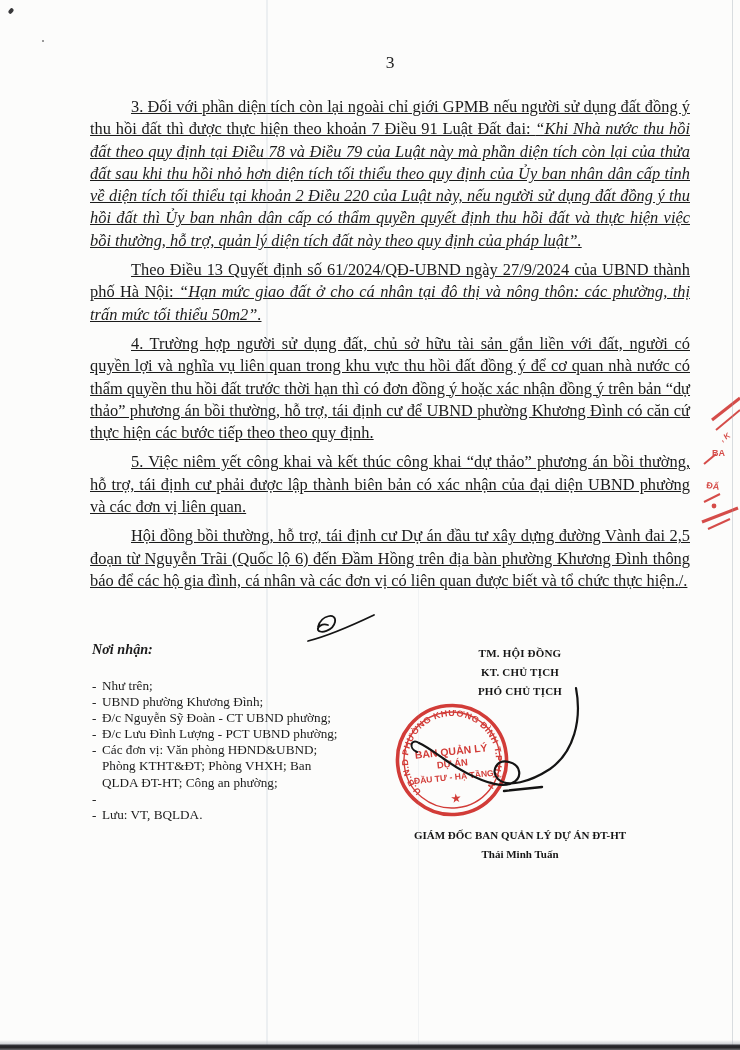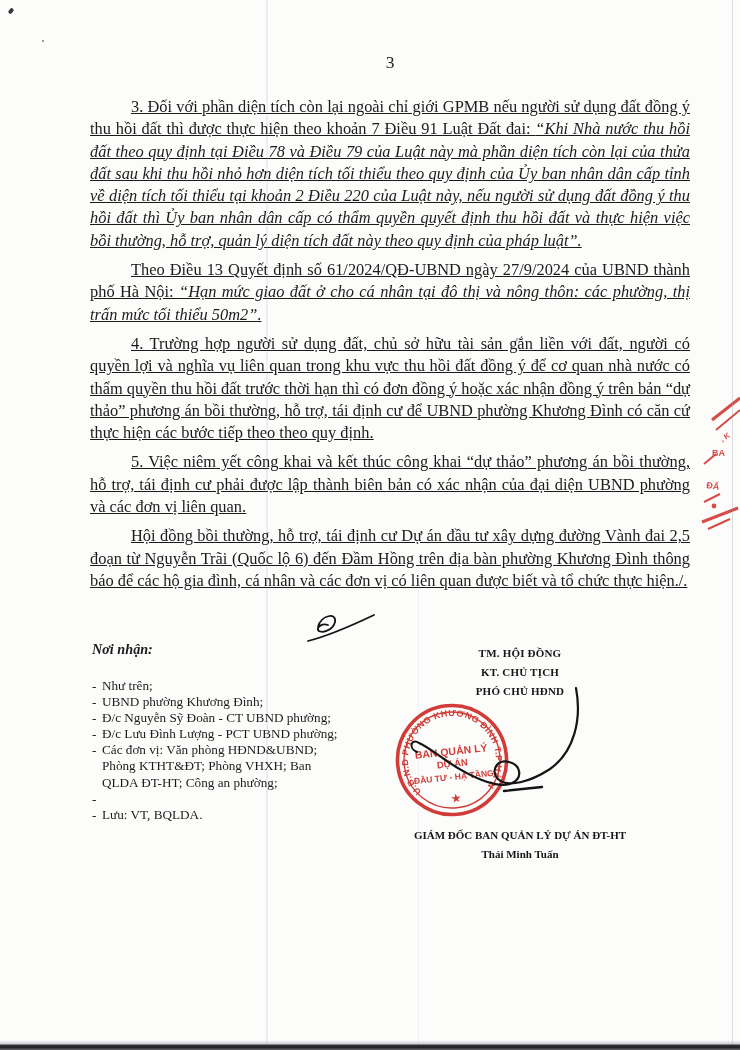--- a/index.html
+++ b/index.html
@@ -96,21 +96,21 @@
         <div class="recLine">
           <span class="dash">-</span>
           <span>Lưu: VT, BQLDA.</span>
         </div>
       </div>
   </div>
 
   <div class="sigHead">
     <div>TM. HỘI ĐỒNG</div>
     <div>KT. CHỦ TỊCH</div>
-    <div>PHÓ CHỦ HĐND</div>
+    <div>PHÓ CHỦ TỊCH</div>
   </div>
 
   <div class="stampWrap">
     <svg width="118" height="118" viewBox="0 0 118 118">
       <circle cx="59" cy="59" r="54.5" fill="none" stroke-width="3.6" stroke="#cf2e2a"></circle>
       <circle cx="59" cy="59" r="48" fill="none" stroke-width="1.4" stroke="#cf2e2a"></circle>
       <defs>
         <path id="ringPath" d="M 25.3 87.3 A 44 44 0 1 1 92.7 87.3" fill="none"></path>
       </defs>
       <text font-size="8.8" letter-spacing="0.4" fill="#cf2e2a">

